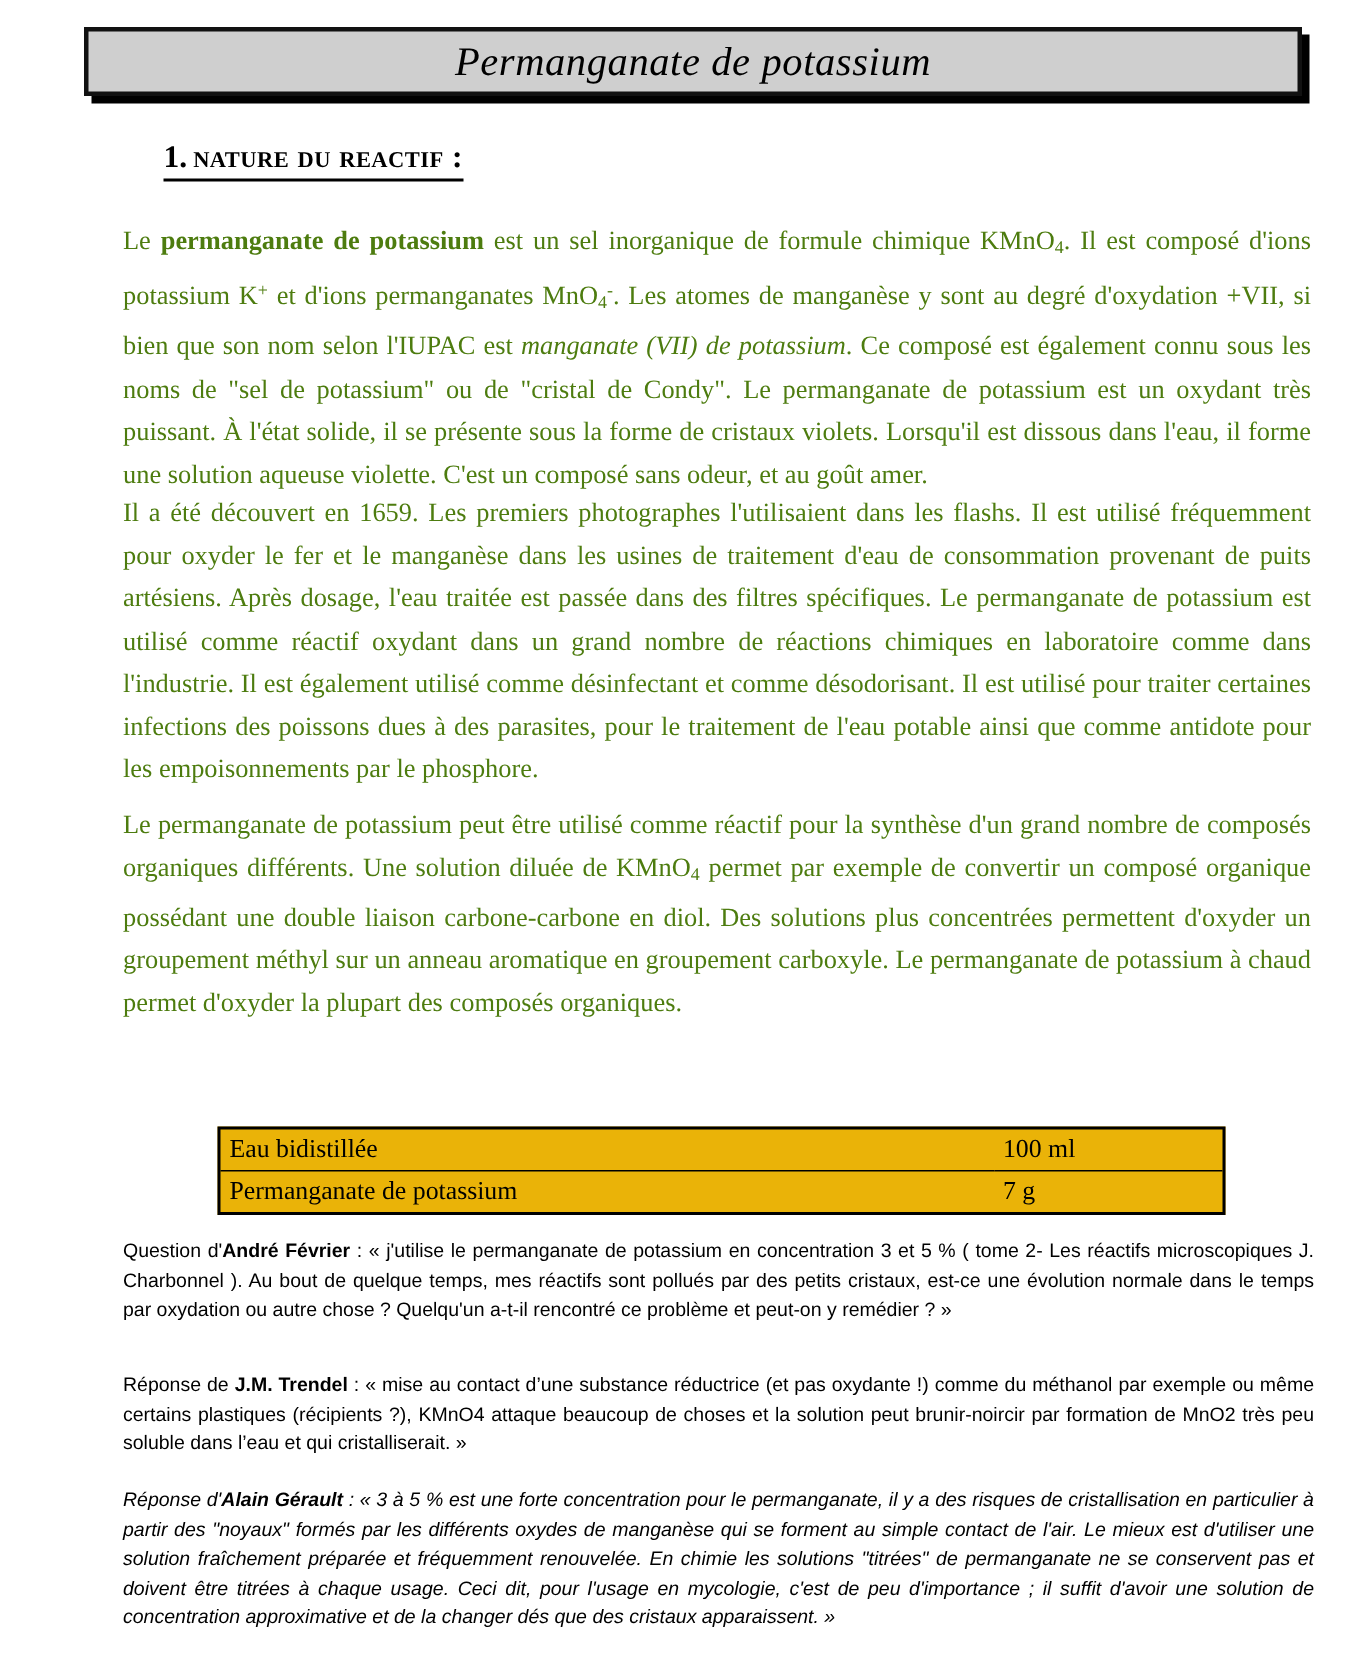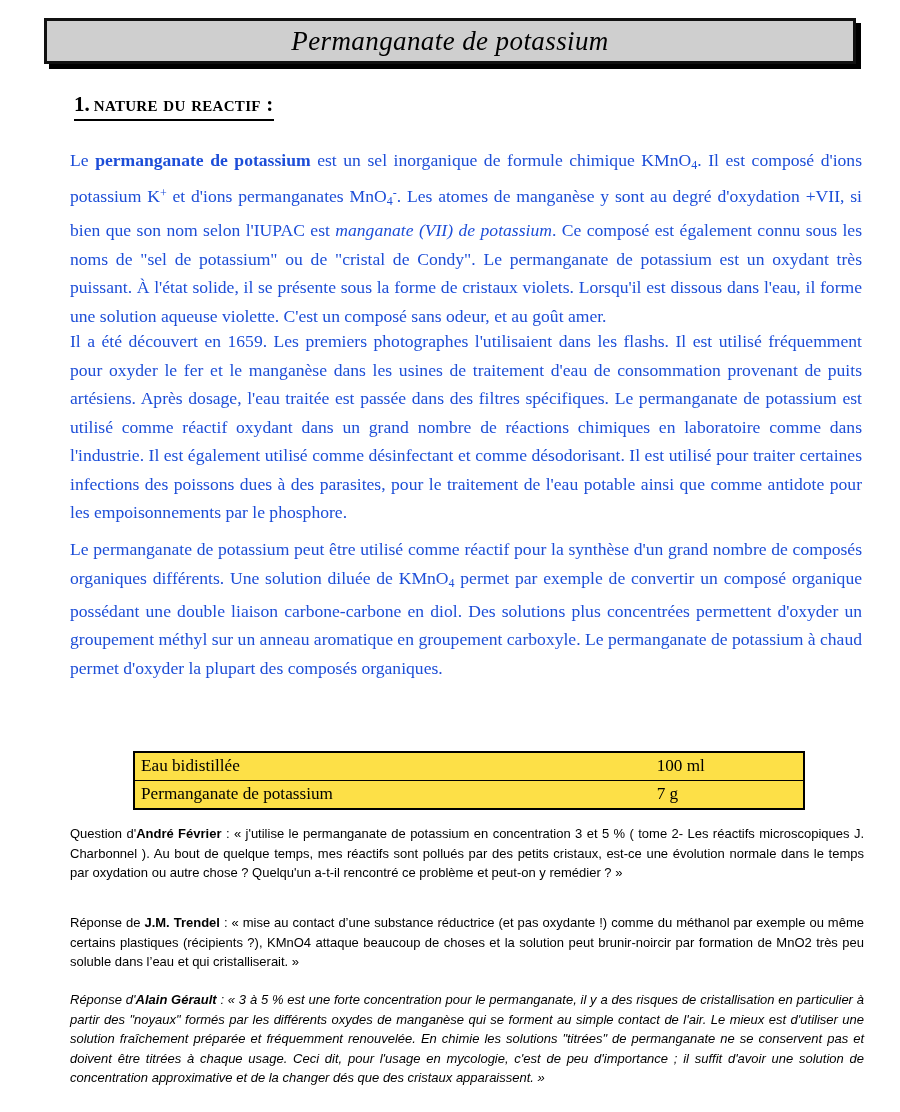--- a/index.html
+++ b/index.html
@@ -11,21 +11,21 @@
     width: 900px;
     height: 1112px;
     position: relative;
     font-family: "Liberation Serif", "DejaVu Serif", serif;
     color: #000000;
     overflow: hidden;
   }
 
   .page {
     position: absolute;
-    left: 0; top: 0;
+    left: 12px; top: 0;
     width: 712px;
     height: 1112px;
   }
 
   
   .title-wrap {
     position: absolute;
     left: 44px;
     top: 18px;
     width: 812px;
@@ -61,20 +61,21 @@
   
   .heading {
     position: absolute;
     font-family: "Liberation Serif", "DejaVu Serif", serif;
     font-weight: bold;
     color: #000000;
     border-bottom: 2px solid #000000;
     padding-bottom: 2px;
     display: inline-block;
     white-space: nowrap;
+    margin-left: 23px;
   }
   .heading .num {
     font-size: 21px;
   }
   .heading .caps {
     font-size: 21px;
     font-variant: small-caps;
     text-transform: lowercase;
     letter-spacing: 0.3px;
   }
@@ -86,21 +87,21 @@
   
   .body-par {
     position: absolute;
     left: 70px;
     width: 792px;
     font-family: "Liberation Serif", "DejaVu Serif", serif;
     font-size: 17.6px;
     line-height: 28.5px;
     text-align: justify;
     text-justify: inter-word;
-    color: #1d4ed8;
+    color: #4d7c0f;
   }
   .body-par b { font-weight: bold; }
   .body-par i { font-style: italic; }
   sub { font-size: 0.68em; vertical-align: -0.25em; }
   sup { font-size: 0.68em; vertical-align: 0.45em; }
 
   #par-1 { top: 146px; }
   #par-2 { top: 327px; }
   #par-3 { top: 535px; }
 
@@ -108,21 +109,21 @@
   .table-wrap {
     position: absolute;
     left: 133px;
     top: 751px;
     width: 672px;
     border-top: 2.5px solid #000000;
     border-bottom: 2.5px solid #000000;
     border-left: 2px solid #000000;
     border-right: 2px solid #000000;
     box-sizing: border-box;
-    background: #fde047;
+    background: #eab308;
   }
   table.ingredients {
     border-collapse: collapse;
     width: 100%;
     font-family: "Liberation Serif", "DejaVu Serif", serif;
     font-size: 17.2px;
   }
   table.ingredients tr + tr td {
     border-top: 1.4px solid #000000;
   }

